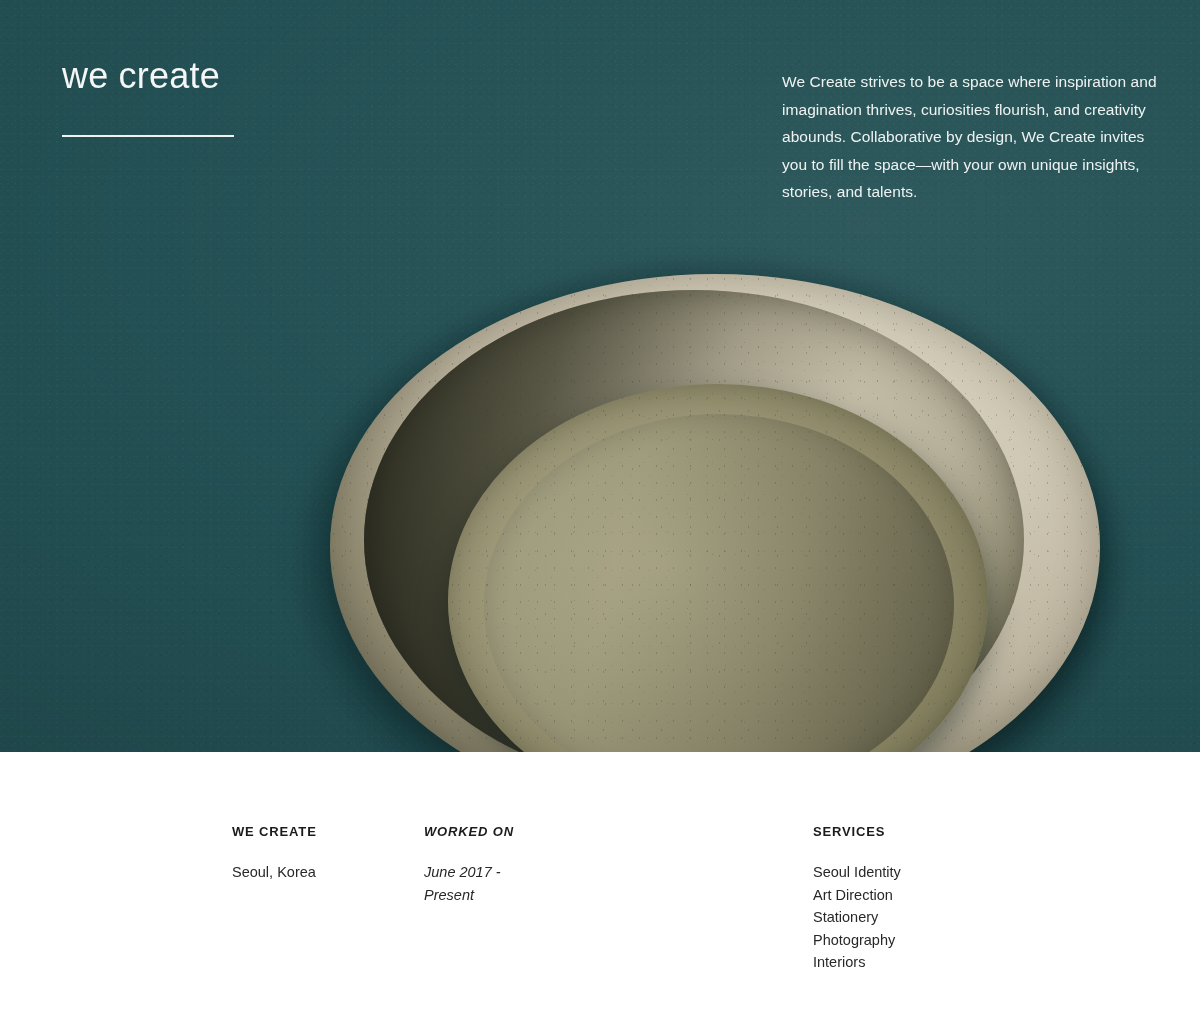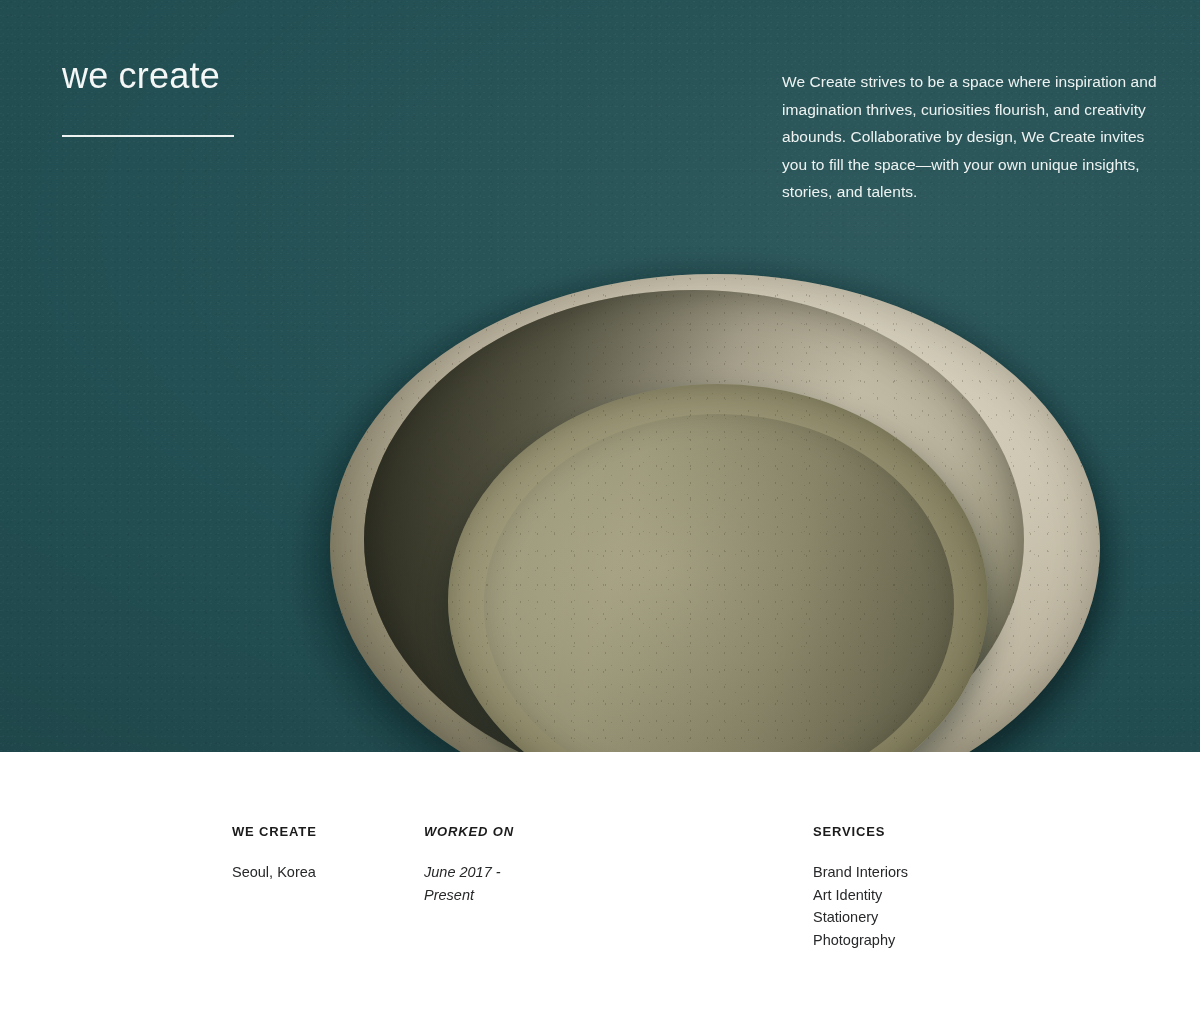--- a/index.html
+++ b/index.html
@@ -339,22 +339,23 @@
 
     <div class="footer-col col-worked">
       <div class="col-head">WORKED ON</div>
       <div class="col-line">June 2017 -</div>
       <div class="col-line">Present</div>
     </div>
 
     <div class="footer-col col-services">
       <div class="col-head">SERVICES</div>
       <ul class="services-list">
-        <li>Brand Interiors</li>
-        <li>Art Identity</li>
+        <li>Seoul Identity</li>
+        <li>Art Direction</li>
         <li>Stationery</li>
         <li>Photography</li>
+        <li>Interiors</li>
       </ul>
     </div>
 
   </footer>
 
 </div>
 
 </body></html>

